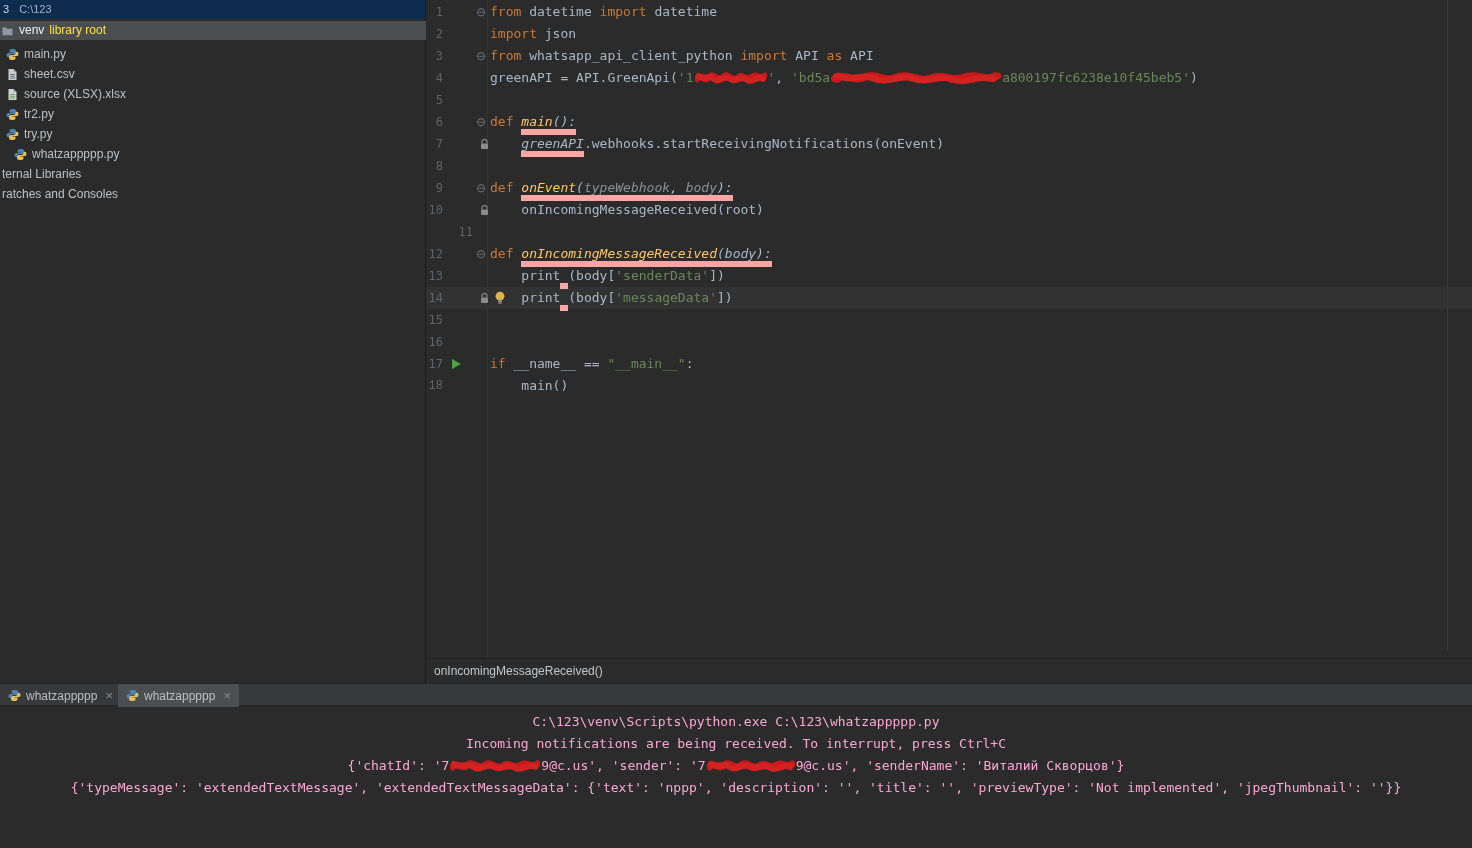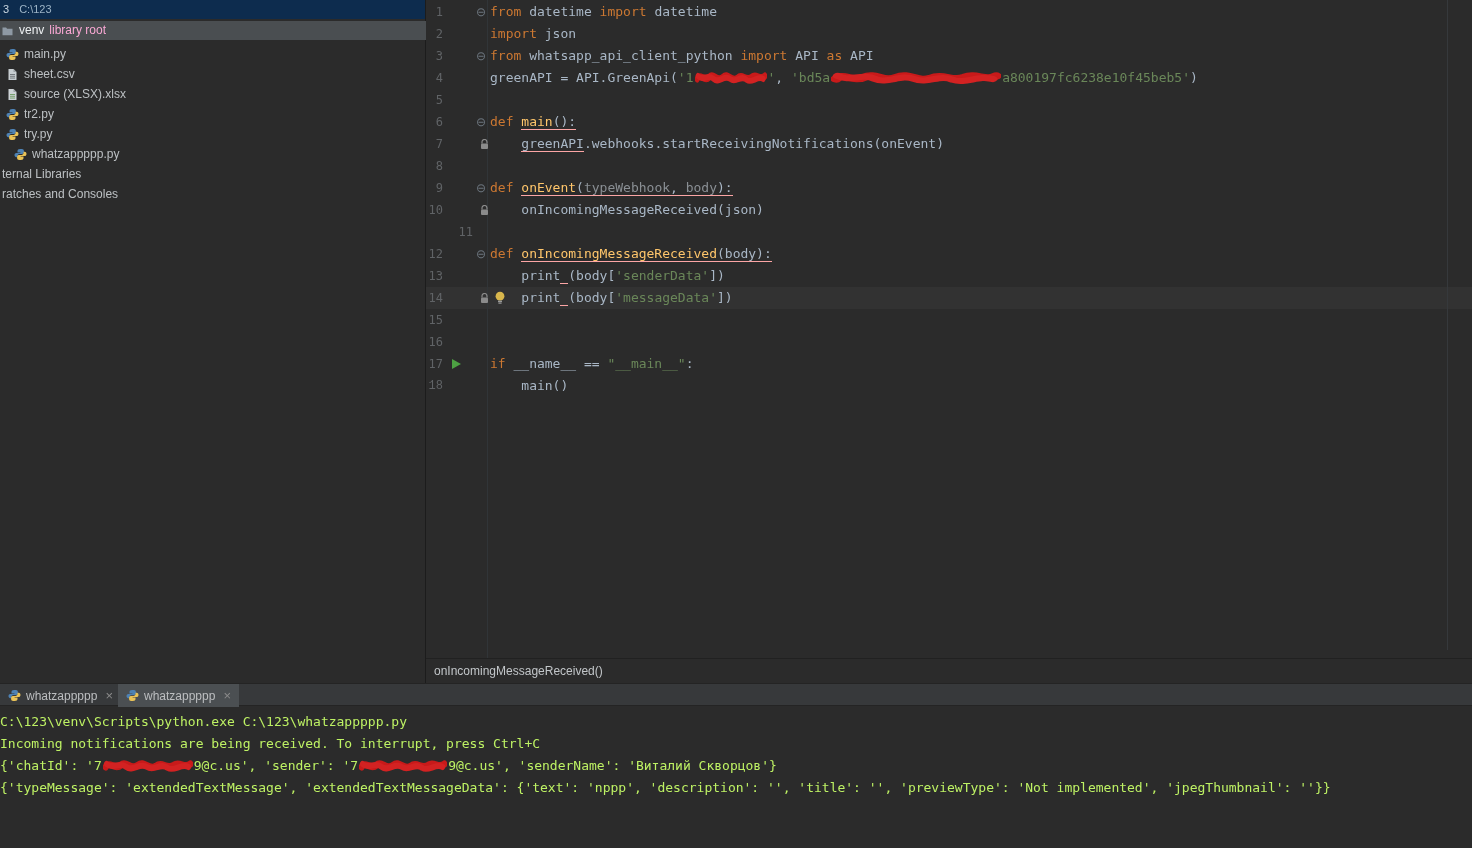--- a/index.html
+++ b/index.html
@@ -8,40 +8,40 @@
 
   
   #project{position:absolute;left:0;top:0;width:425px;height:683px;background:#2b2b2b;
            border-right:1px solid #1c1c1c;z-index:5;}
   #project-title{height:19px;background:#0d2c4e;color:#9db4c6;font-size:11px;line-height:19px;
                  display:flex;gap:10px;padding-left:3px;align-items:center;}
   #project-title .pfx{color:#c9d6e0;}
   #venv-row{position:absolute;top:21px;left:0;width:425px;height:19px;background:#4a4e51;
             line-height:19px;font-size:12px;display:flex;align-items:center;gap:5px;padding-left:1px;}
   #venv-row .vname{color:#eceff1;}
-  #venv-row .vsuffix{color:#f9a8d4;}
+  #venv-row .vsuffix{color:#fde047;}
   .tree-item{position:absolute;left:0;width:425px;height:20px;font-size:12px;color:#bcc0c3;
              display:flex;align-items:center;gap:5px;padding-left:6px;box-sizing:border-box;}
   .tree-item.noicon{padding-left:2px;}
   .fic{display:inline-flex;width:13px;justify-content:center;}
 
   
   #editor{position:absolute;left:425px;top:0;width:1047px;height:658px;background:#2b2b2b;overflow:hidden;}
   #cur-line{position:absolute;left:0;top:287px;width:100%;height:22px;background:#323232;z-index:0;}
   #gutter-sep{position:absolute;left:62px;top:0;width:1px;height:658px;background:#313538;z-index:1;}
   #wrap-guide{position:absolute;left:1022px;top:0;width:1px;height:650px;background:#36393c;z-index:1;}
   .lnum{position:absolute;left:0;width:18px;text-align:right;color:#606366;font-size:12px;
         line-height:22px;font-family:"DejaVu Sans Mono",monospace;z-index:2;}
   .code-line{position:absolute;left:65px;height:22px;line-height:22px;font-size:13px;white-space:pre;
              color:#a9b7c6;font-family:"DejaVu Sans Mono",monospace;z-index:2;}
   .kw{color:#cc7832;}
   .str{color:#6a8759;}
   .fn{color:#ffc66b;}
   .param{color:#8a8f94;}
-  .und{border-bottom:1px solid #fca5a5;}
+  .und{border-bottom:6px solid #fca5a5;font-style:italic;}
   .gicon{position:absolute;height:22px;display:flex;align-items:center;z-index:3;}
   .fold-glyph{color:#6a737c;font-size:12px;line-height:12px;}
   .runarrow{width:0;height:0;border-left:9px solid #4da243;border-top:5px solid transparent;
             border-bottom:5px solid transparent;display:inline-block;}
 
   
   .redact{display:inline-block;height:16px;vertical-align:-3px;margin:0 1px;}
   .scrib-svg{width:100%;height:100%;display:block;}
 
   
@@ -52,22 +52,22 @@
   
   #runtabs{position:absolute;left:0;top:683px;width:1472px;height:23px;background:#37393b;
            border-top:1px solid #242424;border-bottom:1px solid #242424;box-sizing:border-box;z-index:6;}
   .rtab{position:absolute;top:0;height:23px;display:flex;align-items:center;gap:5px;
         padding:0 8px;font-size:12px;color:#bcbec0;box-sizing:border-box;}
   .rtab.selected{background:#4b4f52;}
   .tab-close{color:#8b8b8b;font-size:13px;margin-left:3px;line-height:13px;}
 
   #console{position:absolute;left:0;top:706px;width:1472px;height:142px;background:#2b2b2b;
            padding-top:5px;box-sizing:border-box;z-index:5;}
-  .cline{height:22px;line-height:22px;font-size:13px;color:#bef264;white-space:pre;
-         font-family:"DejaVu Sans Mono",monospace;}
+  .cline{height:22px;line-height:22px;font-size:13px;color:#f9a8d4;white-space:pre;
+         font-family:"DejaVu Sans Mono",monospace;text-align:center;}
 </style>
 </head>
 <body>
 
 <div id="app">
 
   <div id="project">
     <div id="project-title">
       <span class="pfx">3</span>
       <span>C:\123</span>
@@ -227,21 +227,21 @@
               <path d="M4 7 C11 13 18 4 26 10 C33 15 41 5 49 10 C57 15 64 5 72 11 C79 15 87 6 95 10" fill="none" stroke="#d32222" stroke-width="6" stroke-linecap="round"></path>
             </svg></span><span class="str">'</span><span class="">, </span><span class="str">'bd5a</span><span class="redact" style="width: 170px;"><svg class="scrib-svg" viewBox="0 0 100 16" preserveAspectRatio="none">
               <path d="M3 10 C7 3 13 14 20 8 C26 3 31 14 39 8 C46 3 51 14 59 9 C66 4 71 13 79 8 C85 4 91 12 97 7" fill="none" stroke="#c81a1a" stroke-width="7" stroke-linecap="round"></path>
               <path d="M4 7 C11 13 18 4 26 10 C33 15 41 5 49 10 C57 15 64 5 72 11 C79 15 87 6 95 10" fill="none" stroke="#d32222" stroke-width="6" stroke-linecap="round"></path>
             </svg></span><span class="str">a800197fc6238e10f45beb5'</span><span class="">)</span></div>
         <div class="code-line" style="top: 89px;"></div>
         <div class="code-line" style="top: 111px;"><span class="kw">def </span><span class="fn und">main</span><span class="und">():</span></div>
         <div class="code-line" style="top: 133px;"><span class="">    </span><span class="und">greenAPI</span><span class="">.webhooks.startReceivingNotifications(onEvent)</span></div>
         <div class="code-line" style="top: 155px;"></div>
         <div class="code-line" style="top: 177px;"><span class="kw">def </span><span class="fn und">onEvent</span><span class="und">(</span><span class="param und">typeWebhook</span><span class="und">, </span><span class="param und">body</span><span class="und">):</span></div>
-        <div class="code-line" style="top: 199px;"><span class="">    onIncomingMessageReceived(json)</span></div>
+        <div class="code-line" style="top: 199px;"><span class="">    onIncomingMessageReceived(root)</span></div>
         <div class="code-line" style="top: 221px;"></div>
         <div class="code-line" style="top: 243px;"><span class="kw">def </span><span class="fn und">onIncomingMessageReceived</span><span class="und">(body):</span></div>
         <div class="code-line" style="top: 265px;"><span class="">    print</span><span class="und"> </span><span class="">(body[</span><span class="str">'senderData'</span><span class="">])</span></div>
         <div class="code-line" style="top: 287px;"><span class="">    print</span><span class="und"> </span><span class="">(body[</span><span class="str">'messageData'</span><span class="">])</span></div>
         <div class="code-line" style="top: 309px;"></div>
         <div class="code-line" style="top: 331px;"></div>
         <div class="code-line" style="top: 353px;"><span class="kw">if </span><span class="">__name__ == </span><span class="str">"__main__"</span><span class="">:</span></div>
         <div class="code-line" style="top: 375px;"><span class="">    main()</span></div>
       </div>
   </div>

